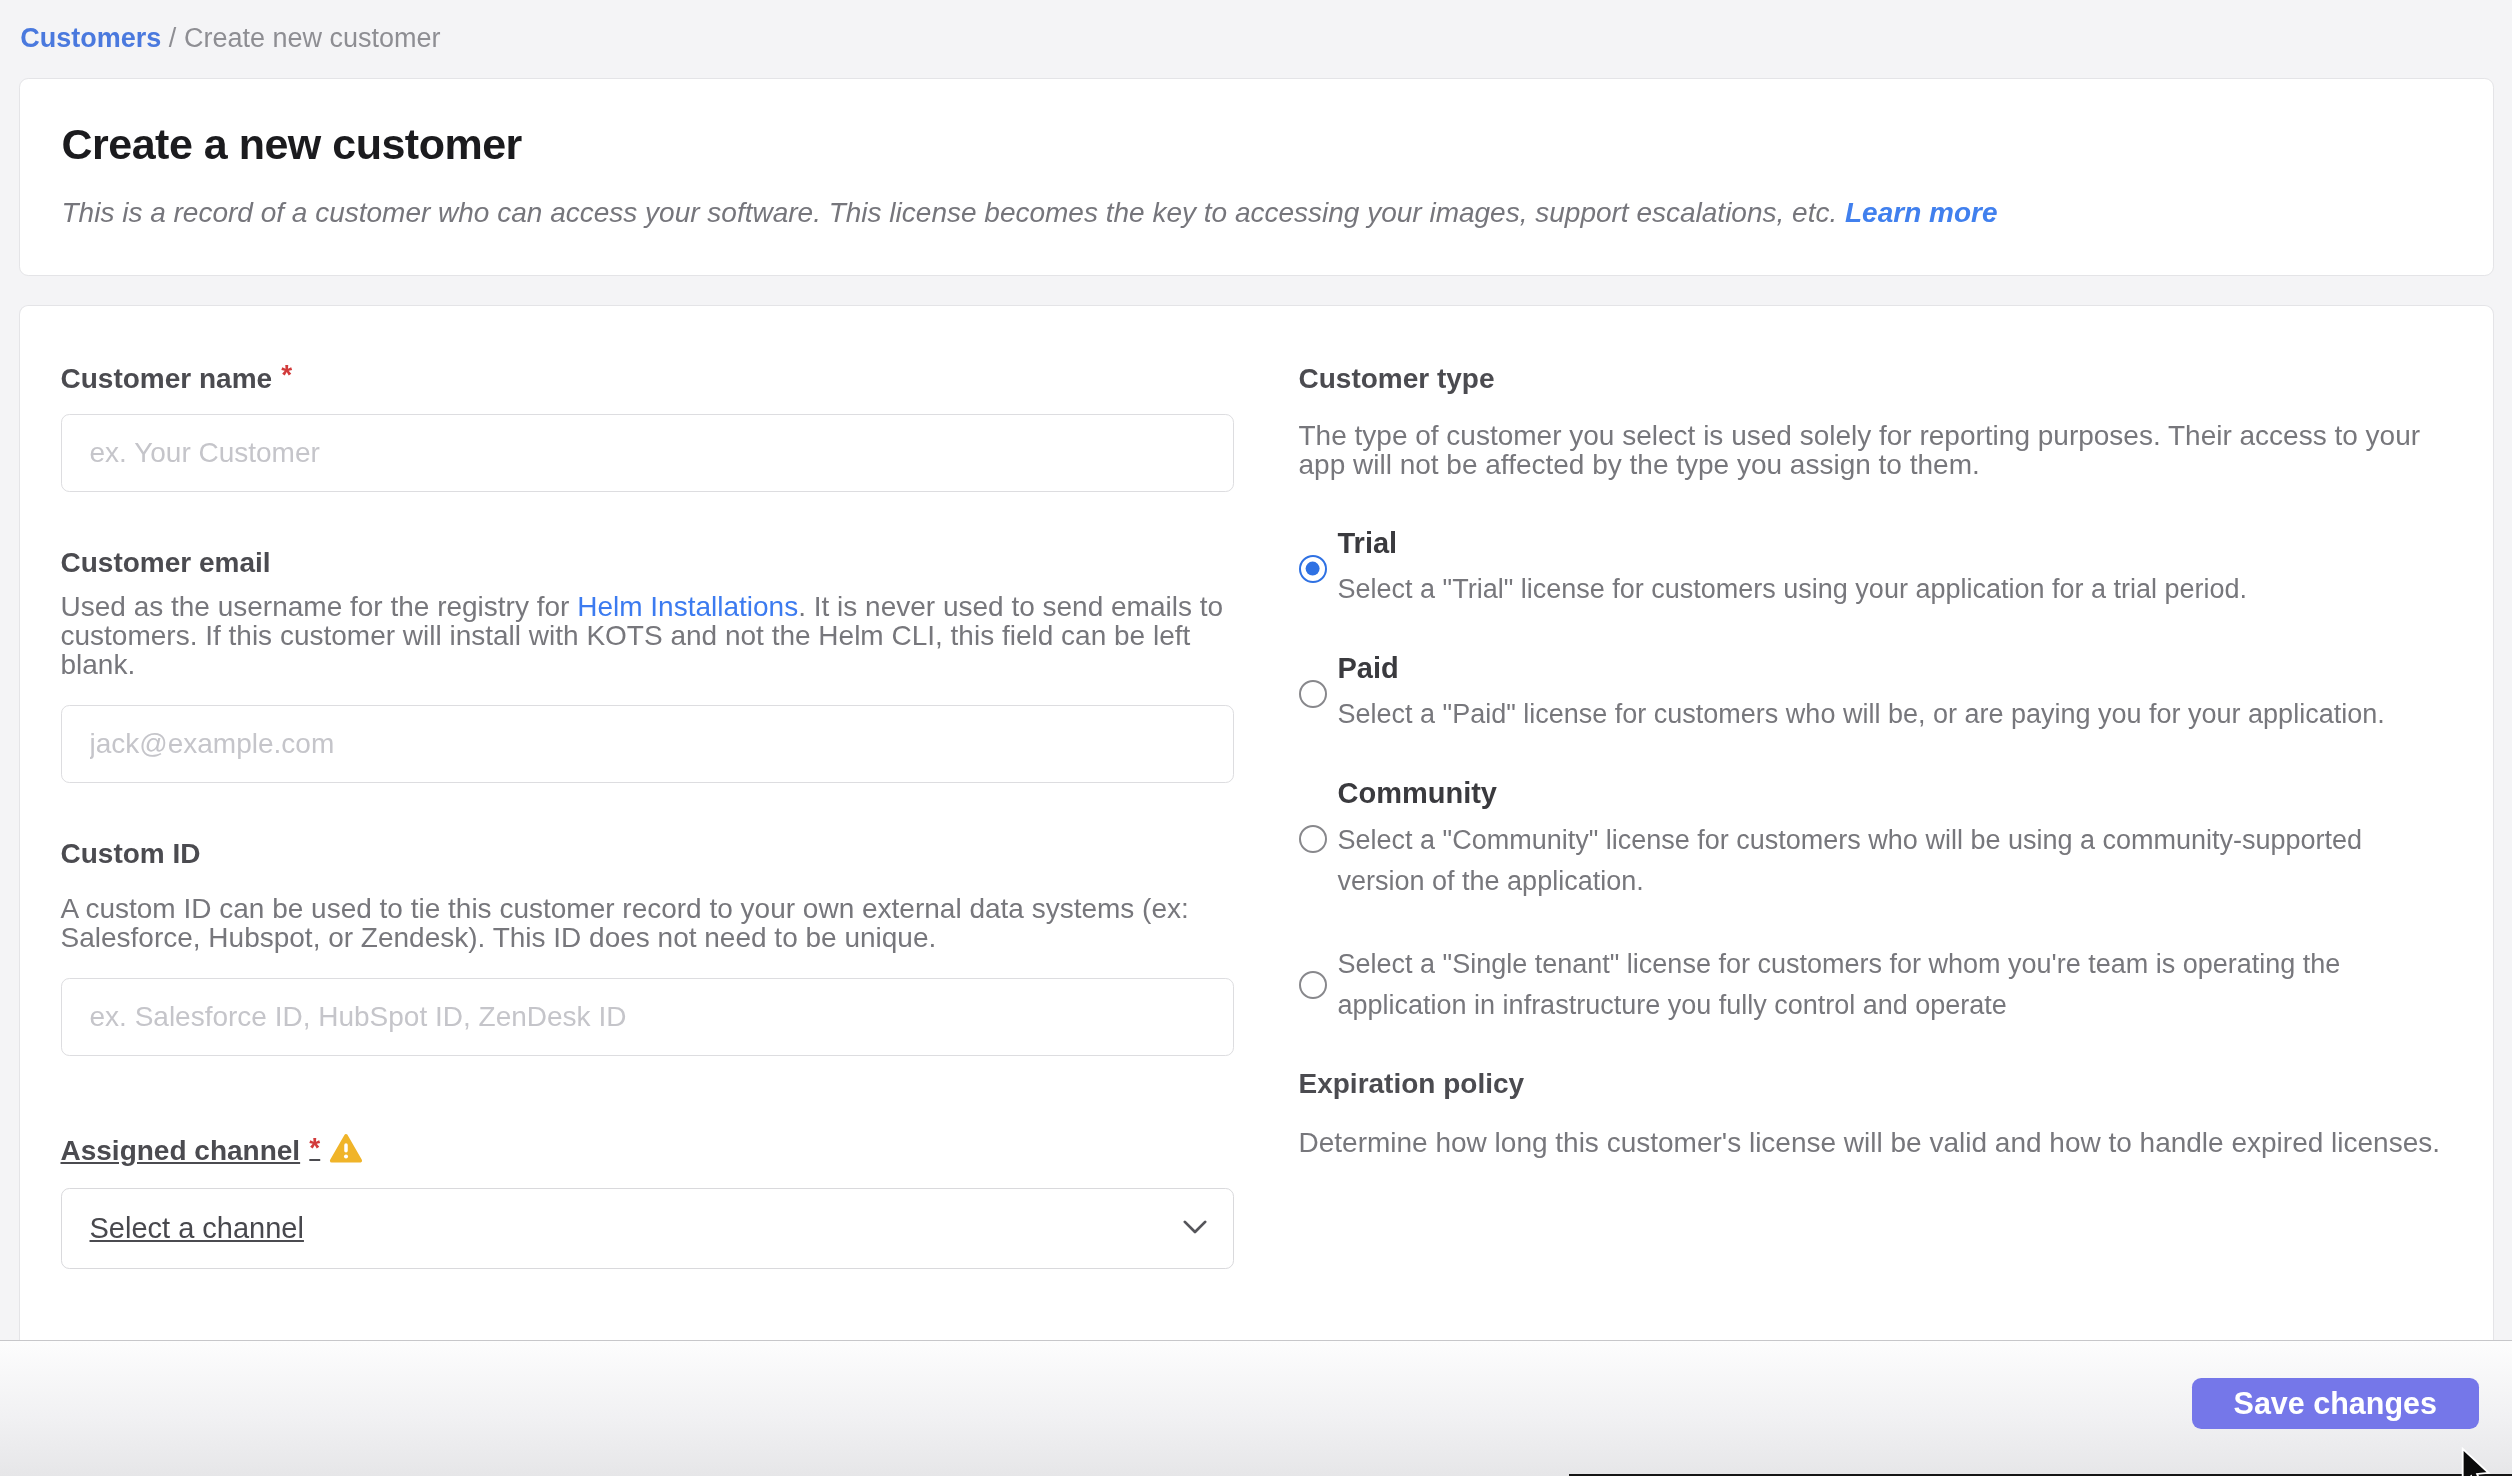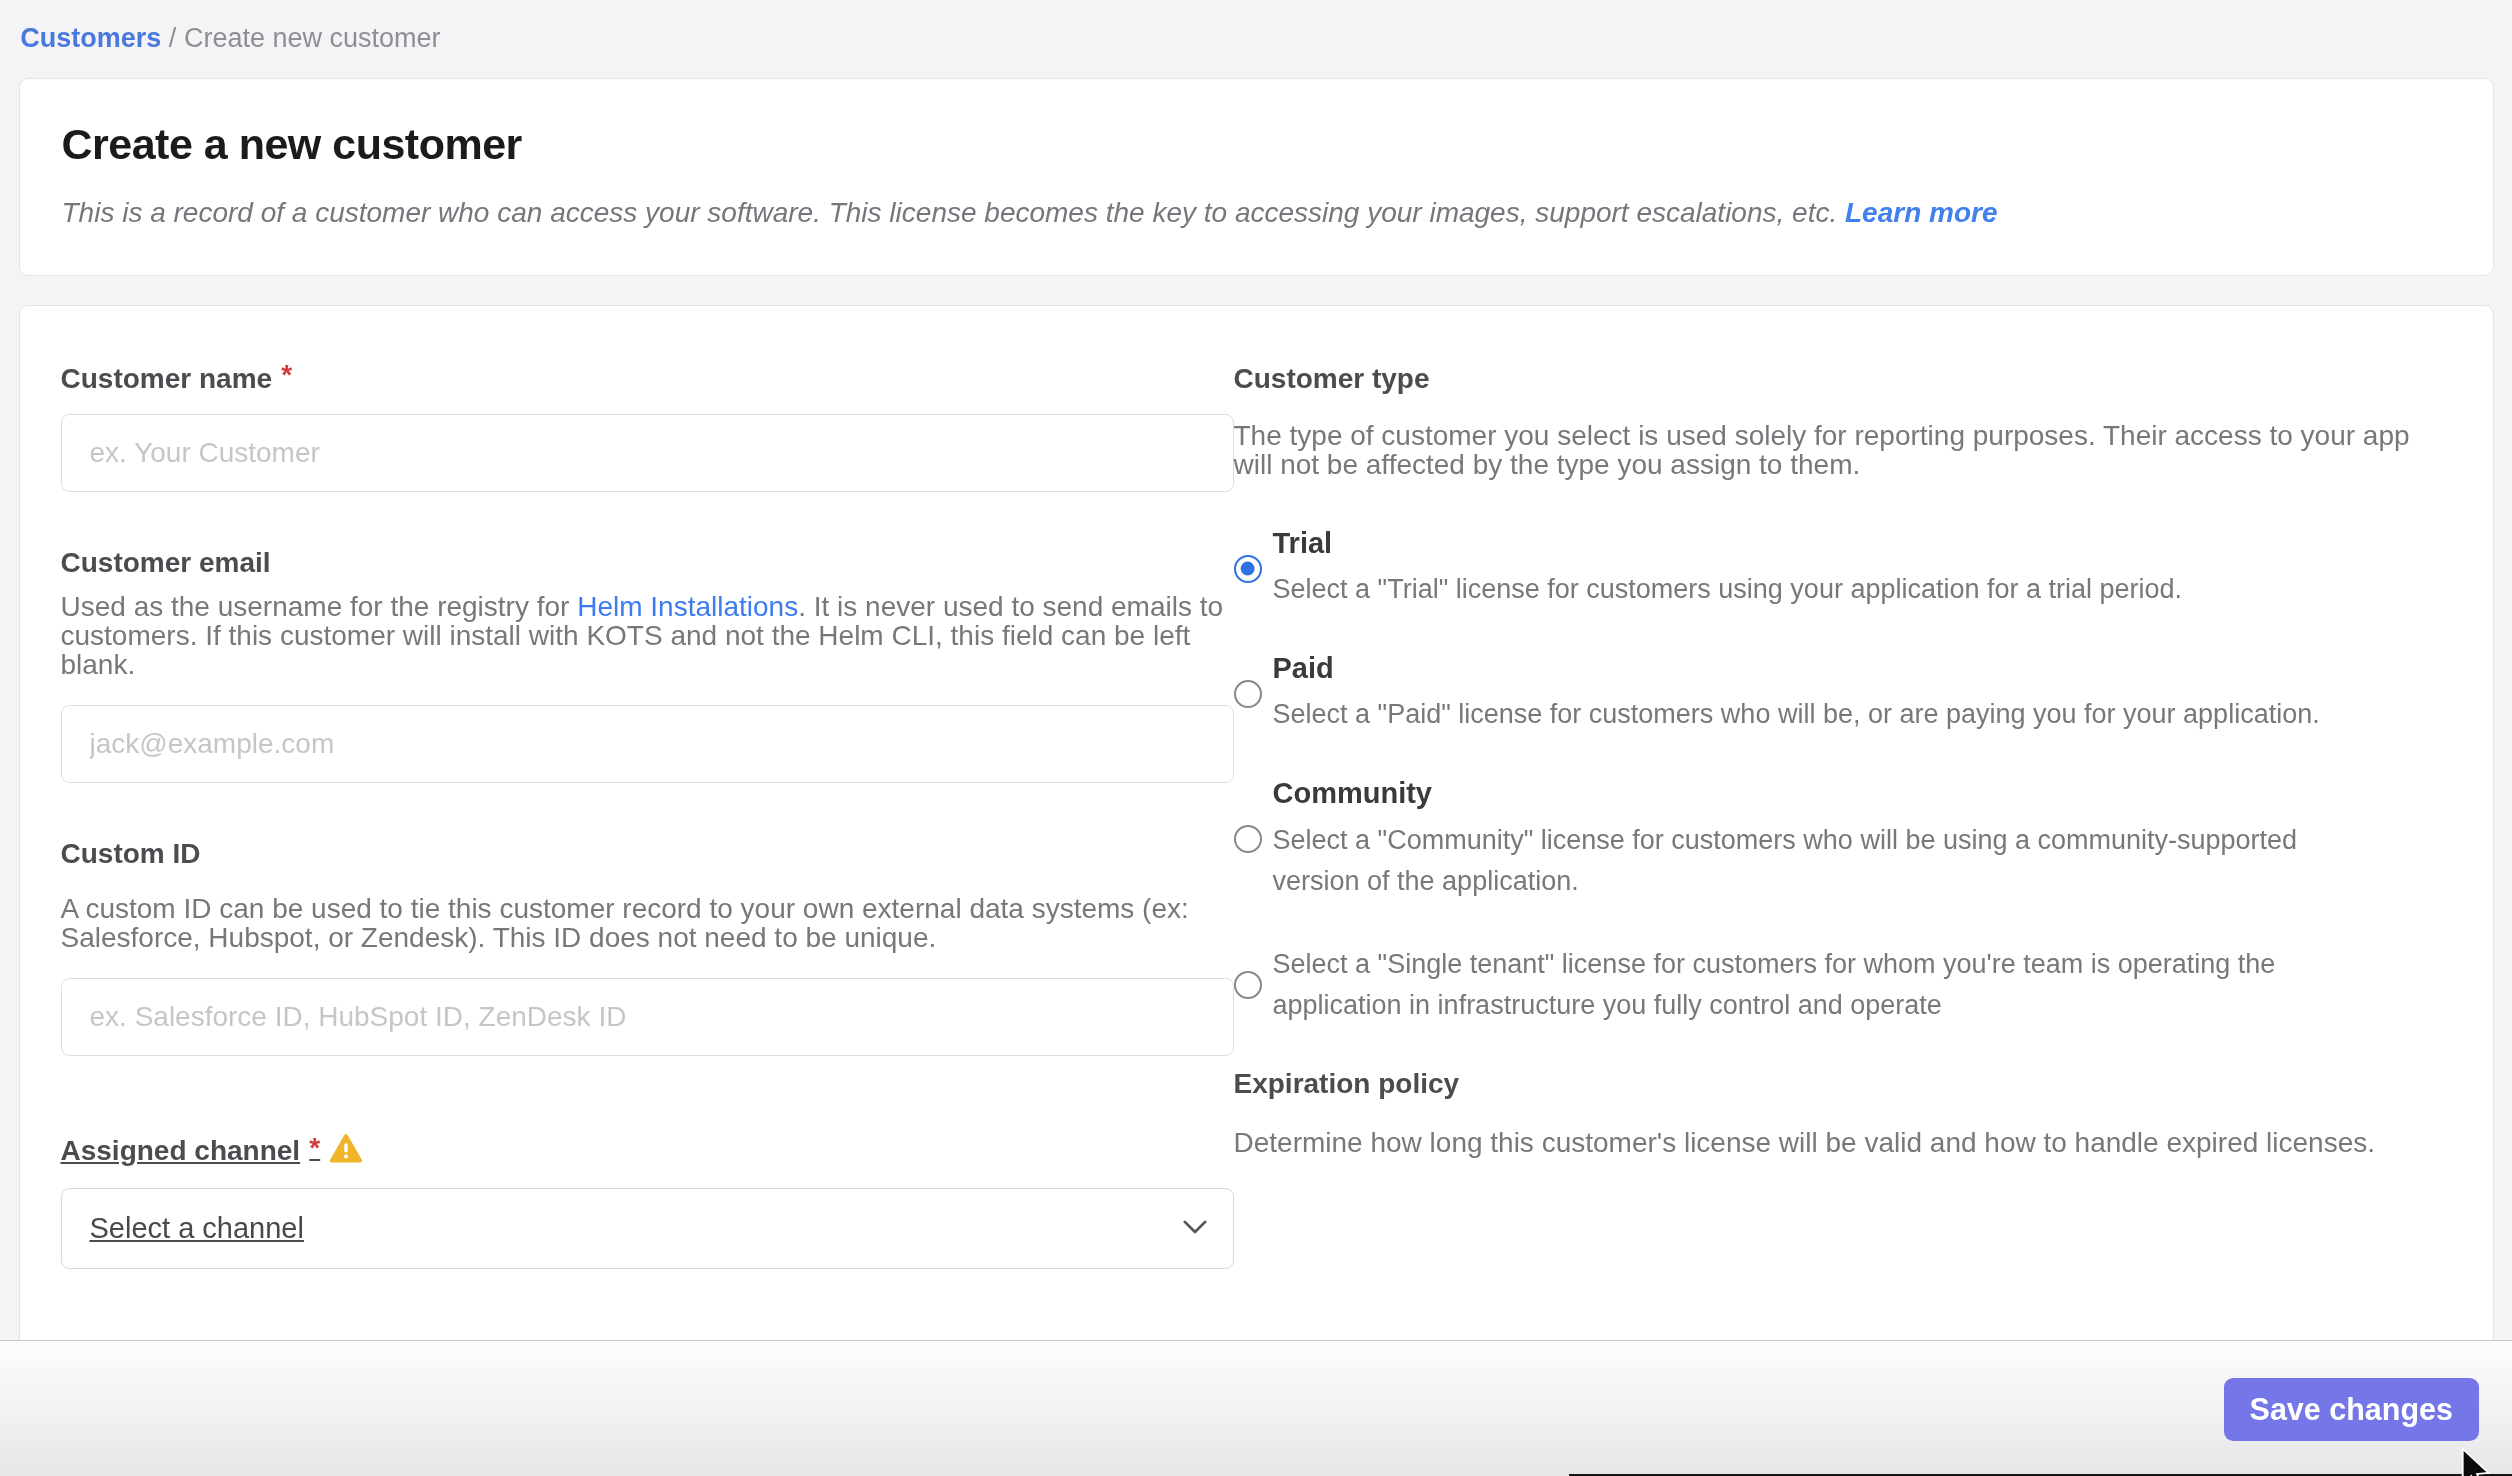--- a/index.html
+++ b/index.html
@@ -30,21 +30,21 @@
     font-size: 43px; font-weight: 700; color: #1b1b1e; letter-spacing: -0.5px;
   }
   .header-card .desc {
     margin-top: 28px; font-size: 28px; color: #76767c; font-style: italic;
   }
   .header-card .desc a { color: #4180ee; text-decoration: none; font-weight: 600; cursor: pointer; }
 
   .main-card {
     top: 305px; height: 1037px; padding: 57px 41px;
     border-bottom: none; border-radius: 9.2px 9.2px 0 0;
-    display: grid; grid-template-columns: 1173px 1fr; 
+    display: grid; grid-template-columns: 1173px 1fr; column-gap: 65px;
     align-items: start;
   }
 
   .label-row { display: flex; align-items: center; gap: 9.2px; }
   .label { font-size: 28px; font-weight: 600; color: #4b4b50; }
   .required { color: #d23b3b; font-size: 28px; font-weight: 600; position: relative; top: -3.7px; }
 
   .help {
     font-size: 28px; color: #77777c; line-height: 29px; margin-top: 13px;
     font-weight: 400;
@@ -94,21 +94,21 @@
   .section-heading { font-size: 28px; font-weight: 600; color: #4b4b50; }
   .exp-heading { margin-top: 22px; }
 
   
   .save-bar {
     position: absolute; left: 0; top: 1340px; width: 2512px; height: 137px;
     border-top: 1.8px solid #c7c7ca;
     background: linear-gradient(180deg, #fdfdfd 0%, #f1f1f3 55%, #e6e6e8 100%);
   }
   .save-button {
-    position: absolute; top: 37px; right: 33px; height: 63px; padding: 0 26px;
+    position: absolute; top: 37px; right: 33px; height: 51px; padding: 0 42px;
     background: #7577e9; border: none; border-radius: 9.2px;
     font-family: "Liberation Sans", "DejaVu Sans", sans-serif;
     color: #ffffff; font-size: 30.5px; font-weight: 700; cursor: pointer;
   }
 
   .bottom-strip {
     position: absolute; bottom: 0; left: 1569px; right: 0; height: 2.8px;
     background: #151515;
   }
   .cursor-arrow { position: absolute; left: 2459px; top: 1447px; }

